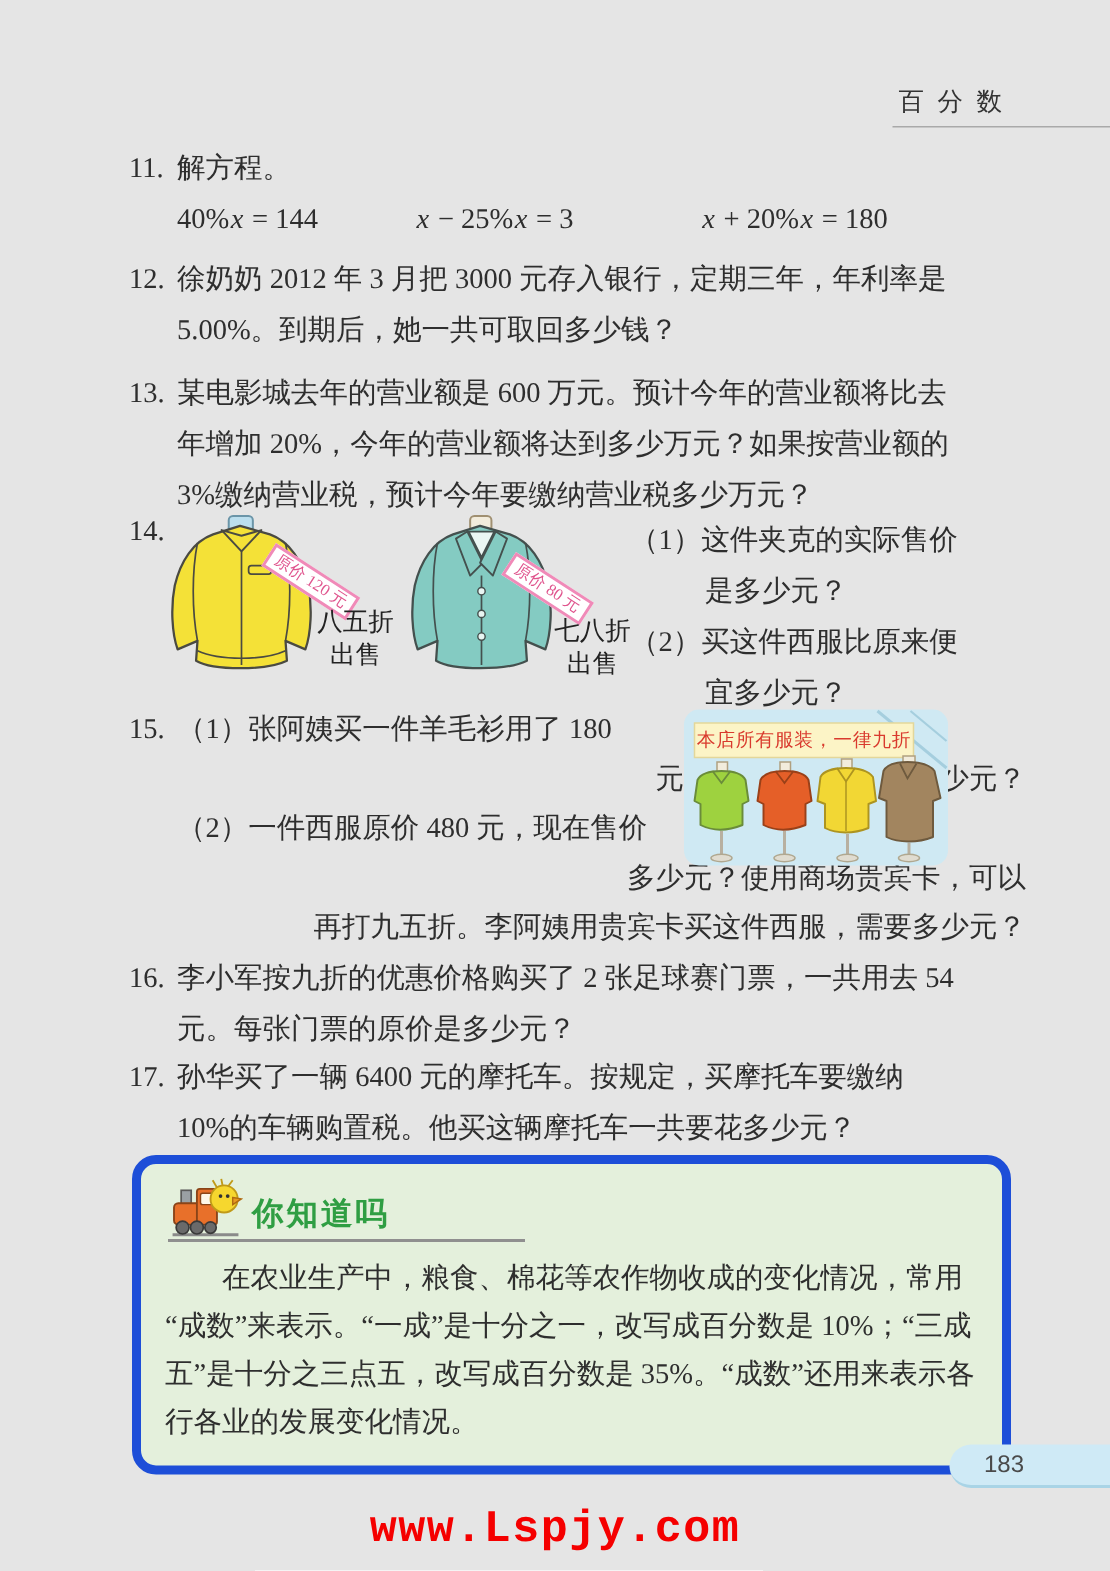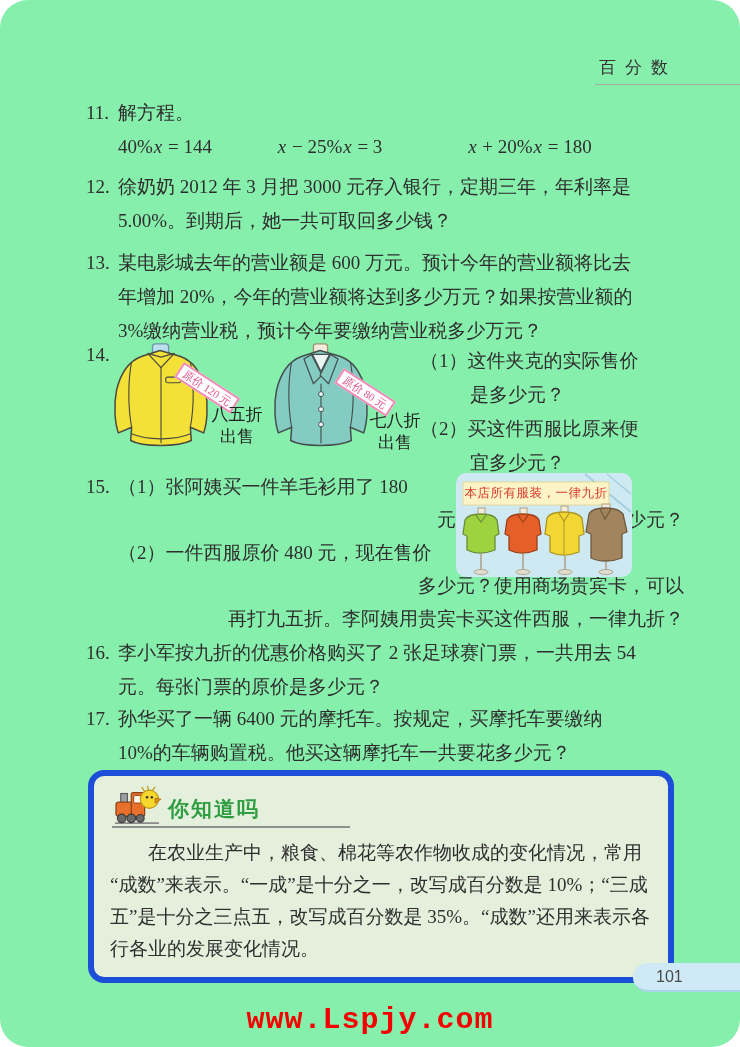--- a/index.html
+++ b/index.html
@@ -1,17 +1,17 @@
 <!DOCTYPE html>
 <html><head>
 <meta charset="utf-8">
 <style>
   html,body { margin:0; padding:0; background:#ffffff; }
-  .page { position:relative; width:740px; height:1047px; background:#86efac; overflow:hidden;
-          font-family:"Liberation Serif","DejaVu Serif",serif; color:#2e2e2e;border-radius:28px; }
+  .page { position:relative; width:740px; height:1047px; background:#e5e5e5; overflow:hidden;
+          font-family:"Liberation Serif","DejaVu Serif",serif; color:#2e2e2e; }
 
   
   .header-title { position:absolute; top:56px; left:599px; font-size:17px; letter-spacing:9px; color:#333; white-space:nowrap; }
   .header-rule  { position:absolute; top:84px; left:595px; right:0; height:1px; background:#a9a9a9; }
 
   
   .prob { position:absolute; left:86px; right:56px; display:flex; font-size:19px; line-height:34px; }
   .pnum { width:32px; flex:none; }
   .plines { flex:1; position:relative; }
   .pline { white-space:nowrap; }
@@ -148,21 +148,21 @@
     </div>
   </div>
 
   <div class="prob p15" style="top:470px">
     <span class="pnum">15.</span>
     <div class="plines">
       <div class="pline">（1）张阿姨买一件羊毛衫用了 180</div>
       <div class="pline indent42">元，这件羊毛衫原价多少元？</div>
       <div class="pline">（2）一件西服原价 480 元，现在售价</div>
       <div class="pline indent42">多少元？使用商场贵宾卡，可以</div>
-      <div class="pline indent42">再打九五折。李阿姨用贵宾卡买这件西服，一律九折？</div>
+      <div class="pline indent42">再打九五折。李阿姨用贵宾卡买这件西服，需要多少元？</div>
 
       <div class="shop">
         <svg width="178" height="106" viewBox="0 0 178 106">
           <rect x="1" y="1" width="176" height="104" rx="10" fill="#cfe9f3"></rect>
           <path d="M130,2 L176,40" stroke="#a5cede" stroke-width="2" fill="none"></path>
           <path d="M152,2 L176,22" stroke="#a5cede" stroke-width="1.5" fill="none"></path>
           <rect x="8" y="10" width="146" height="23" fill="#fcf4c6" stroke="#e3d79a" stroke-width="1"></rect>
 
           <rect x="23" y="36" width="7" height="8" fill="#f2ecdc" stroke="#b0a080" stroke-width="1"></rect>
           <rect x="65" y="36" width="7" height="8" fill="#f2ecdc" stroke="#b0a080" stroke-width="1"></rect>
@@ -230,17 +230,17 @@
     </div>
     <div class="infobox-body">
       <div class="pline first">在农业生产中，粮食、棉花等农作物收成的变化情况，常用</div>
       <div class="pline">“成数”来表示。“一成”是十分之一，改写成百分数是 10%；“三成</div>
       <div class="pline">五”是十分之三点五，改写成百分数是 35%。“成数”还用来表示各</div>
       <div class="pline">行各业的发展变化情况。</div>
     </div>
   </div>
 
   <div class="page-pill">
-    <span>101</span>
+    <span>183</span>
   </div>
   <div class="site-url">www.Lspjy.com</div>
 
 </div>
 
 </body></html>

